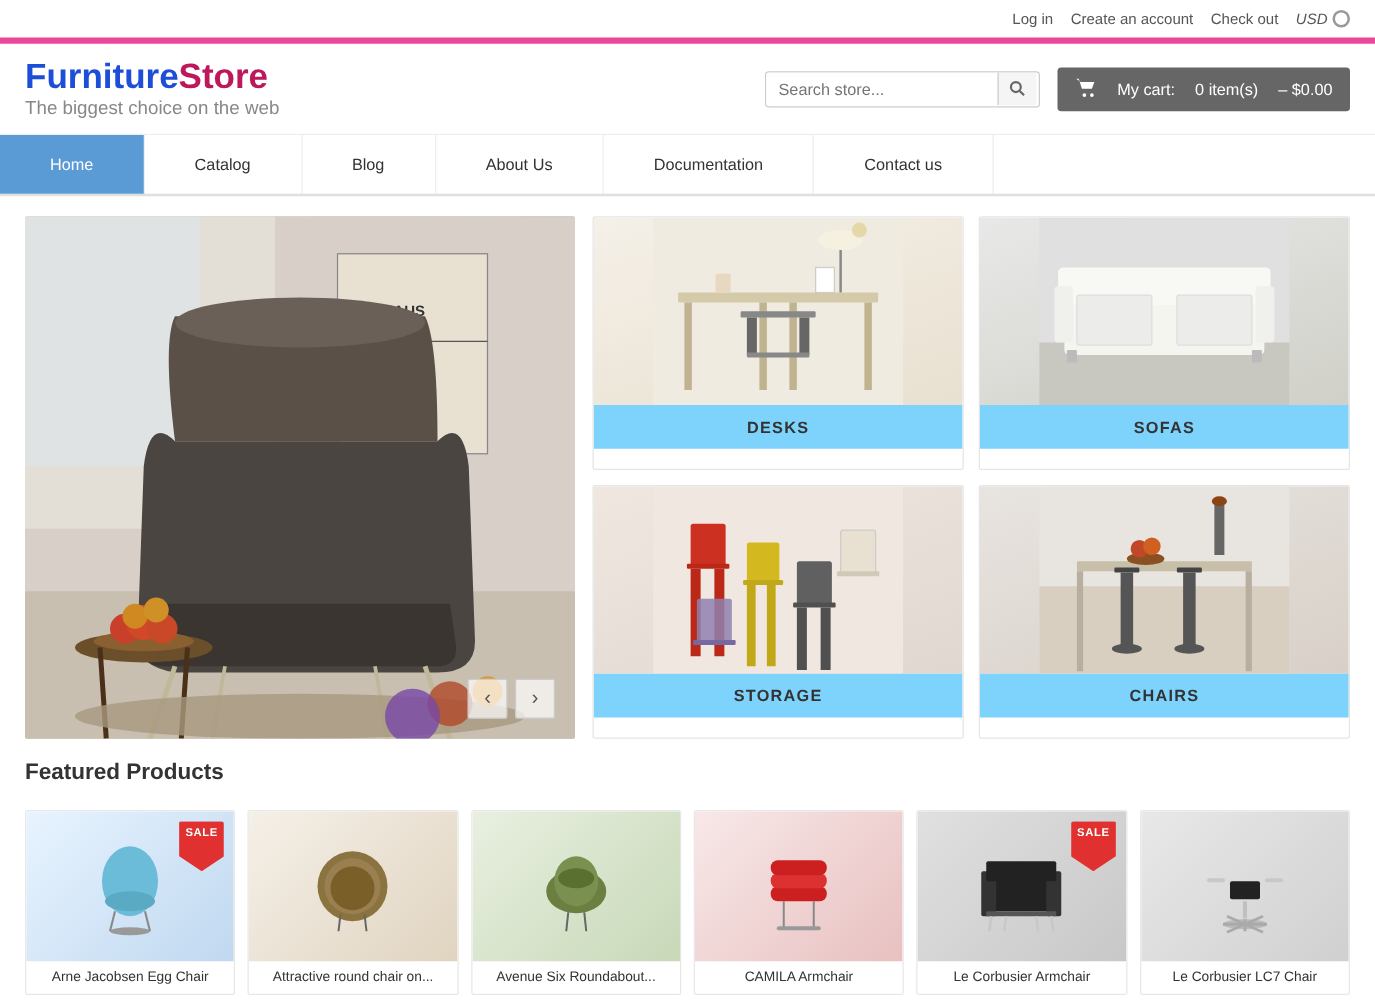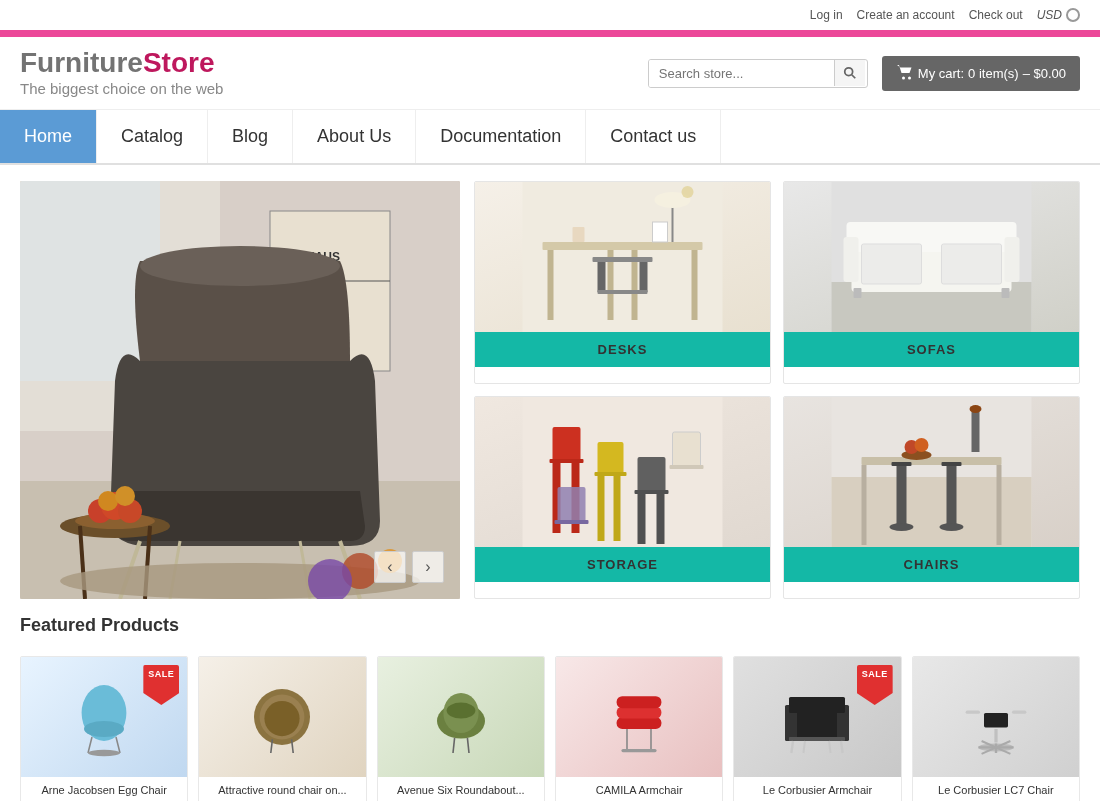--- a/index.html
+++ b/index.html
@@ -6,21 +6,21 @@
     body { font-family: Arial, sans-serif; background: #fff; color: #333; width: 1100px; }
 
     
     .top-bar {
       display: flex;
       justify-content: flex-end;
       align-items: flex-end;
       padding: 8px 20px;
       font-size: 12px;
       color: #555;
-      border-bottom: 7px solid #ec4899;
+      border-bottom: 5px solid #ec4899;
       gap: 14px;
     }
     .top-bar a { color: #555; text-decoration: none; }
     .currency-selector {
       display: flex;
       align-items: center;
       gap: 4px;
       font-size: 12px;
       font-style: italic;
     }
@@ -39,21 +39,21 @@
       padding: 12px 20px;
       border-bottom: 1px solid #eee;
     }
     .logo-container { display: flex; flex-direction: column; }
     .logo {
       font-size: 28px;
       font-weight: bold;
       color: #333;
       line-height: 1;
     }
-    .logo span { color: #737373; }
+    .logo span { color: #1d4ed8; }
     .logo-tagline { font-size: 15px; color: #888; margin-top: 3px; }
 
     .header-right {
       display: flex;
       align-items: center;
       gap: 14px;
     }
     .search-bar {
       display: flex;
       align-items: center;
@@ -85,39 +85,39 @@
     .cart-btn {
       display: flex;
       align-items: center;
       background: #666;
       color: #fff;
       border: none;
       padding: 8px 14px;
       border-radius: 3px;
       cursor: pointer;
       font-size: 13px;
-      gap: 4px;
+      gap: 16px;
       text-decoration: none;
     }
 
     
     nav {
       background: #fff;
       border-bottom: 2px solid #e0e0e0;
     }
     nav ul {
       list-style: none;
       display: flex;
     }
     nav ul li a {
       display: block;
-      padding: 16px 24px;
+      padding: 16px 40px;
       text-decoration: none;
       color: #333;
-      font-size: 18px;
+      font-size: 13px;
       border-right: 1px solid #eee;
     }
     nav ul li:first-child a {
       background: #5b9bd5;
       color: #fff;
     }
 
     
     .main-content {
       display: flex;
@@ -190,21 +190,21 @@
     .cat-desks { background: linear-gradient(160deg, #f5f0e8 0%, #e8e0d0 100%); }
     .cat-sofas { background: linear-gradient(160deg, #e8e8e8 0%, #d0d0c8 100%); }
     .cat-storage { background: linear-gradient(160deg, #f0e8e0 0%, #e0d8d0 100%); }
     .cat-chairs { background: linear-gradient(160deg, #e8e4e0 0%, #d8d0c8 100%); }
     .category-label {
       padding: 10px;
       font-size: 13px;
       font-weight: bold;
       letter-spacing: 1px;
       color: #333;
-      background: #14b8a6;
+      background: #7dd3fc;
     }
 
     
     .featured-section { padding: 0 20px 20px; }
     .section-title {
       font-size: 18px;
       font-weight: bold;
       color: #333;
       margin-bottom: 14px;
       padding-bottom: 6px;

